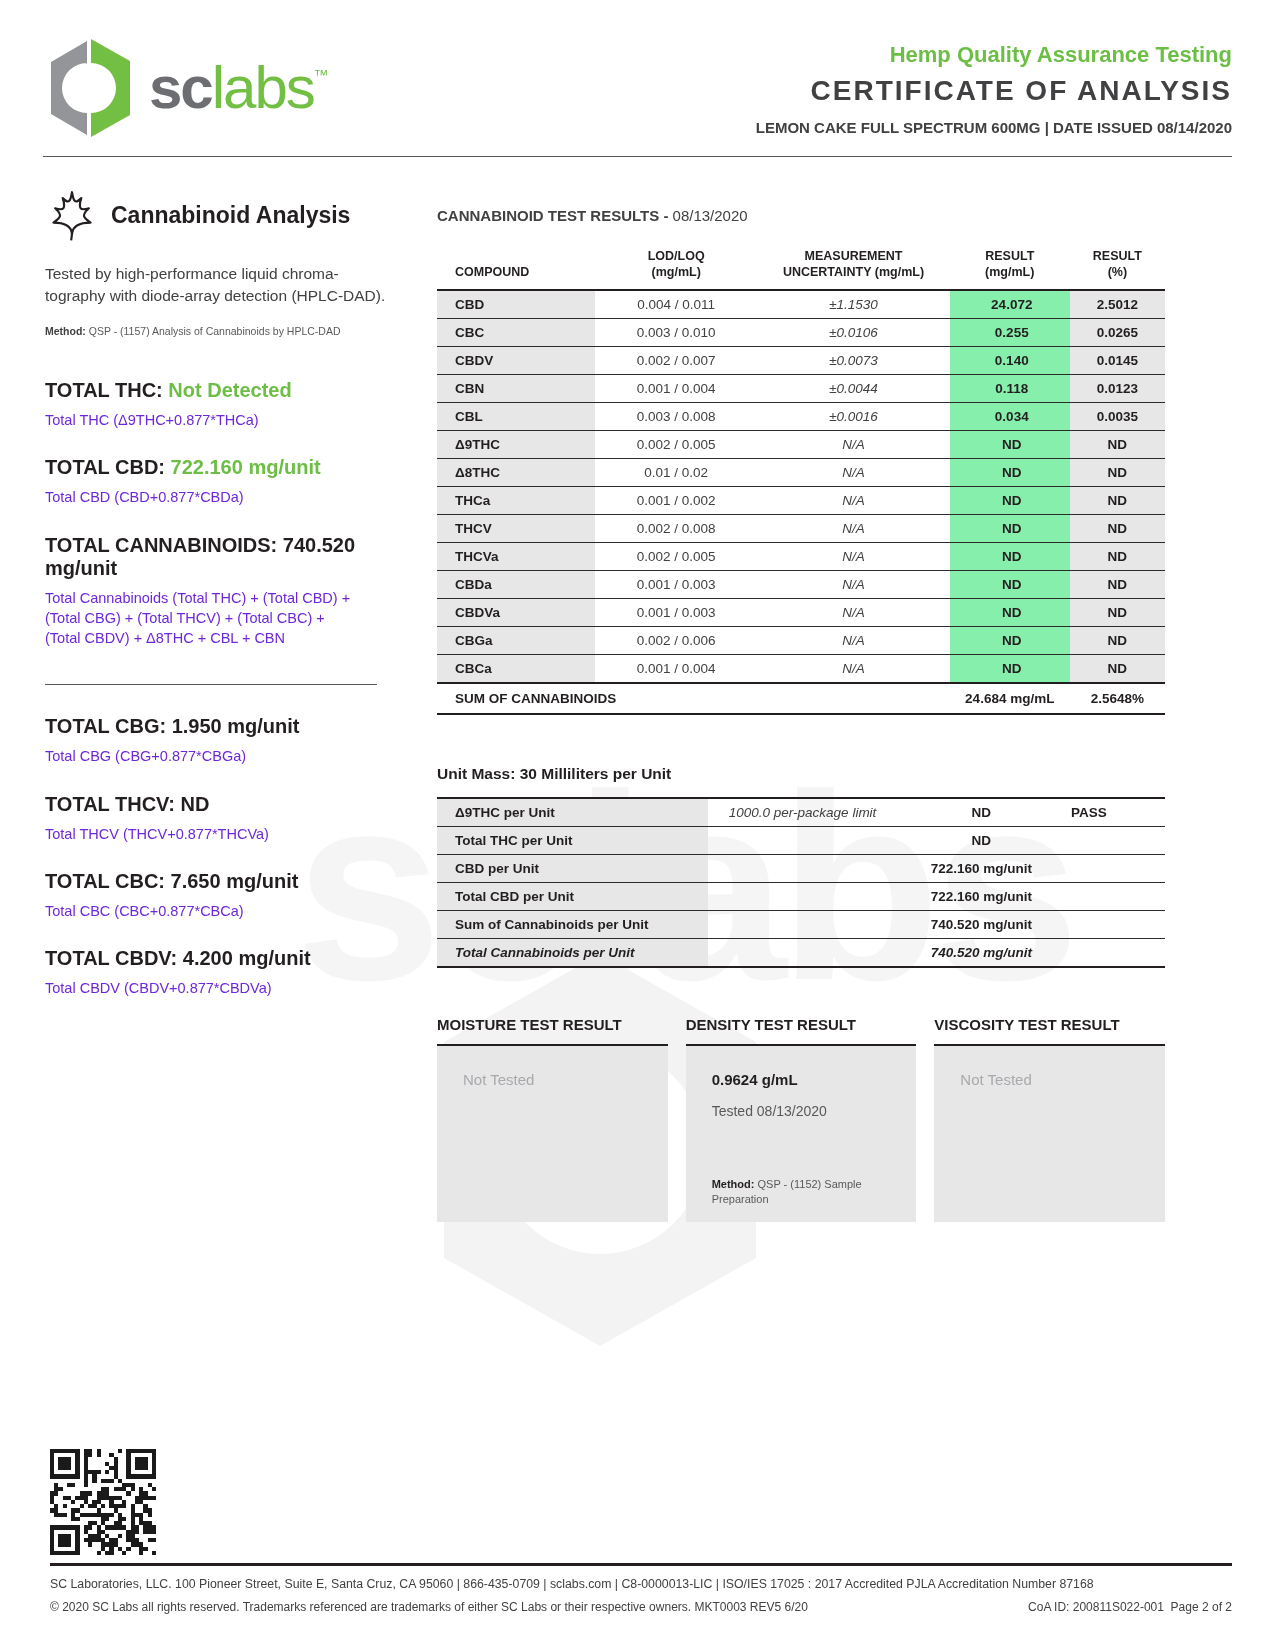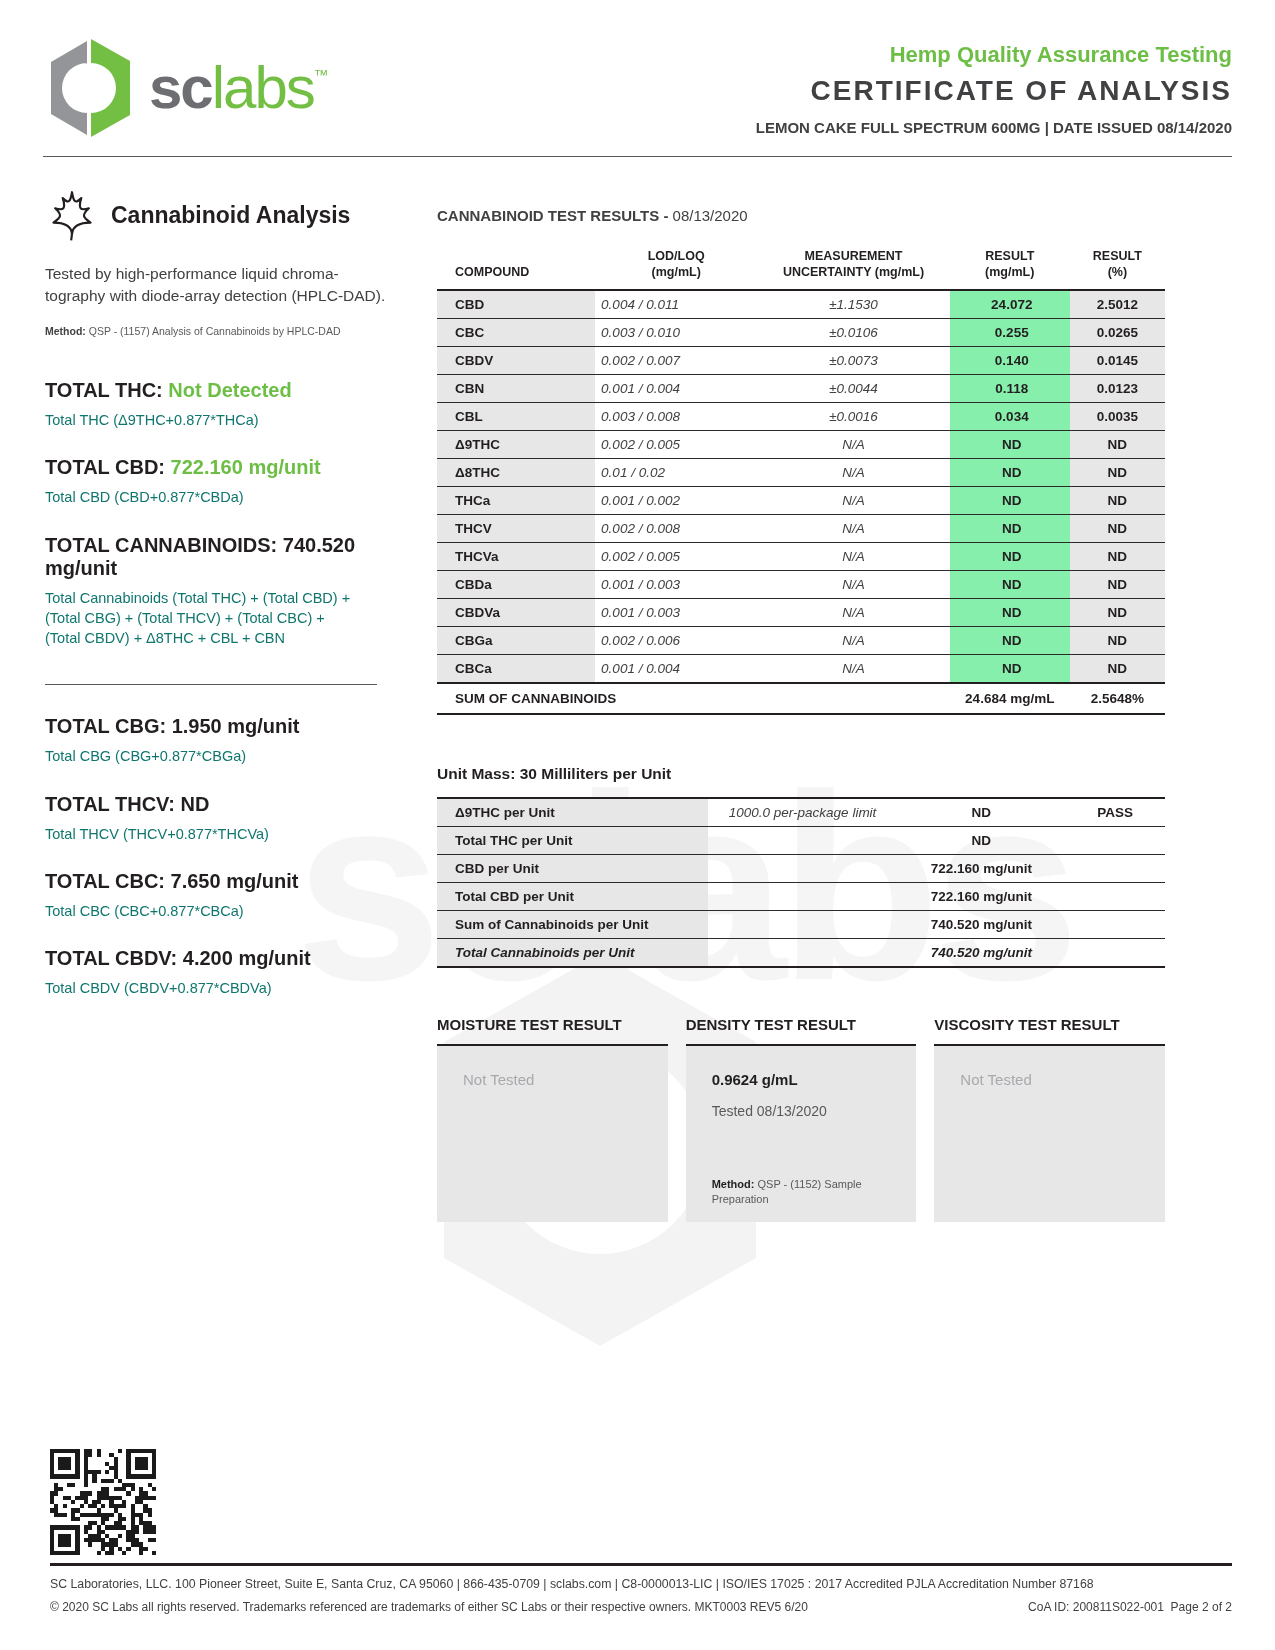--- a/index.html
+++ b/index.html
@@ -33,58 +33,58 @@
   .section-head { display:flex; align-items:center; gap:12px; }
   .section-head h2 { font-size:23px; font-weight:bold; color:#231f20; margin:0; }
   .desc { font-size:15.5px; line-height:1.42; color:#414042; margin:20px 0 0 0; white-space:pre-line; }
   .method-line { font-size:10.5px; color:#58595b; margin:18px 0 0 0; }
   .method-line b { color:#414042; }
   .totals-top { margin-top:42px; }
   .total-block { margin-bottom:26px; }
   .total-head { font-size:20px; font-weight:bold; color:#231f20; }
   .t-value.green { color:#6cbe45; }
   .t-value.dark  { color:#231f20; }
-  .total-sub { font-size:14.5px; color:#0f766e; margin-top:8px; line-height:1.4; white-space:pre-line; }
+  .total-sub { font-size:14.5px; color:#6d28d9; margin-top:8px; line-height:1.4; white-space:pre-line; }
   .left-divider { border-top:1px solid #58595b; width:332px; margin:36px 0 30px 0; }
 
   
   .right-col { position:absolute; left:437px; top:195px; width:728px; z-index:1; }
   .results-title { font-size:15px; color:#414042; margin-top:12px; }
   .results-title .bold { font-weight:bold; }
 
   table { border-collapse:collapse; width:100%; }
   .results-table { margin-top:24px; }
   .results-table th {
     font-size:12.5px; font-weight:bold; color:#231f20; line-height:1.3;
     border-bottom:2.5px solid #231f20; padding:0 4px 8px 4px; vertical-align:bottom;
     text-align:center; white-space:pre-line;
   }
   .results-table th.first { text-align:left; padding-left:18px; }
   .results-table td { border-top:1px solid #2b2b2b; font-size:13.5px; padding:5px 6px; height:17px; }
   td.c-compound { background:#e7e7e8; font-weight:bold; color:#231f20; padding-left:18px; width:148px; }
-  td.c-lod { font-style:italic; width:172px; color:#414042; }
+  td.c-lod { text-align:center; width:172px; color:#414042; }
   td.c-unc { font-style:italic; text-align:center; width:200px; color:#414042; }
   td.c-res { background:#86efac; font-weight:bold; text-align:center; width:118px; color:#231f20;padding-left:10px; }
   td.c-pct { background:#e7e7e8; font-weight:bold; text-align:center; width:90px; color:#231f20; }
   .results-table tfoot td {
     border-top:2.5px solid #231f20; border-bottom:2.5px solid #231f20;
     font-weight:bold; color:#231f20; font-size:13.5px; padding:6px;
   }
   .results-table tfoot td.sum-label { padding-left:18px; text-align:left; }
   .results-table tfoot td.sum-val { text-align:center; }
 
   .unit-title { font-size:15.5px; font-weight:bold; color:#231f20; margin-top:50px; }
   .unit-table { margin-top:14px; }
   .unit-table td { font-size:13.5px; padding:5px 6px; height:17px; border-top:1px solid #2b2b2b; }
   .unit-table tr:first-child td { border-top:2px solid #231f20; }
   .unit-table tr:last-child td { border-bottom:2.5px solid #231f20;font-style:italic; }
   td.u-label { background:#e7e7e8; font-weight:bold; color:#231f20; padding-left:18px; width:268px; }
   td.u-limit { font-style:italic; text-align:center; width:195px; color:#414042; }
   td.u-value { font-weight:bold; text-align:center; width:170px; color:#231f20; }
-  td.u-status { font-weight:bold; text-align:center; width:95px; color:#231f20; }
+  td.u-status { font-weight:bold; text-align:left; width:95px; color:#231f20; }
 
   .panels { display:flex; gap:18px; margin-top:48px; }
   .panel { width:235.3px; }
   .panel-title { font-size:15px; font-weight:bold; color:#231f20; padding-bottom:11px; border-bottom:2.5px solid #231f20; }
   .panel-box { background:#e7e7e8; height:176px; box-sizing:border-box; padding:25px 10px 0 26px; position:relative; }
   .panel-result { font-size:15px; font-weight:bold; color:#231f20; }
   .panel-result.muted { color:#a7a9ac; font-weight:normal; }
   .panel-tested { font-size:14px; color:#58595b; margin-top:15px; }
   .panel-method { position:absolute; left:26px; right:10px; bottom:14px; font-size:11px; line-height:1.4; color:#58595b; }
   .panel-method b { color:#231f20; }

